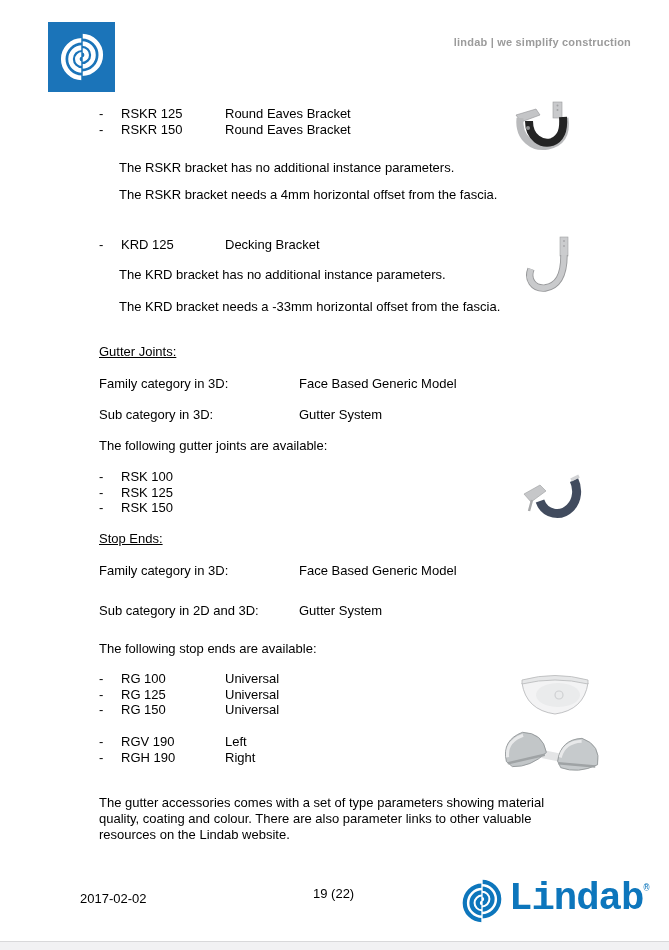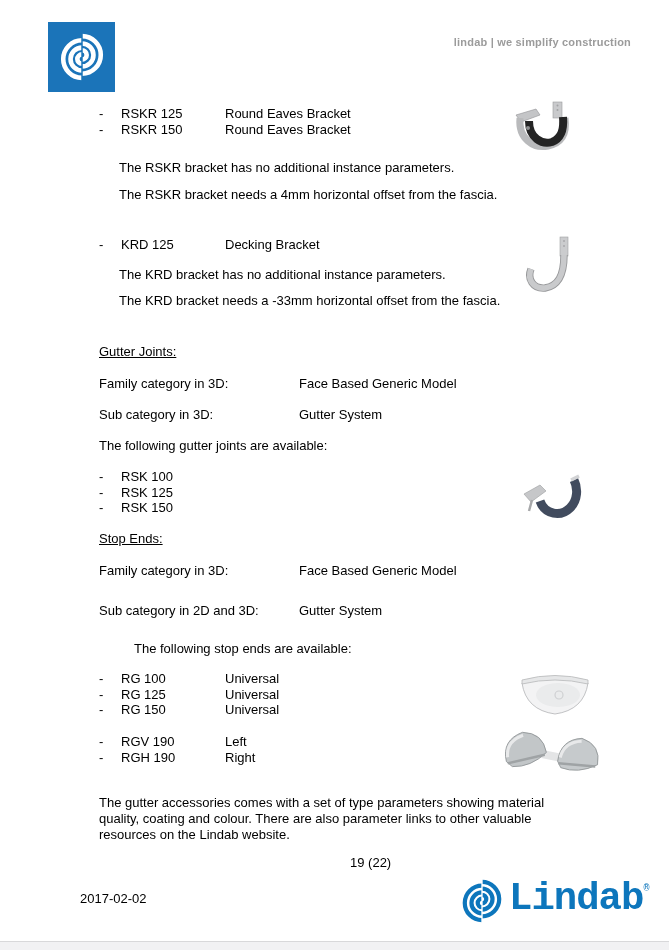--- a/index.html
+++ b/index.html
@@ -20,42 +20,42 @@
   .prow{display:grid;grid-template-columns:200px 1fr;}
   
   #logo-square{left:48px;top:22px;width:67px;height:70px;background:var(--brand-blue);display:flex;align-items:center;justify-content:center;}
   #tagline{top:36px;right:38px;font-size:11px;font-weight:bold;color:var(--tagline-gray);letter-spacing:.2px;}
   
   #rskr-list{left:99px;top:106px;width:420px;}
   #rskr-note1{left:119px;top:160px;}
   #rskr-note2{left:119px;top:187px;}
   #krd-list{left:99px;top:237px;width:420px;}
   #krd-note1{left:119px;top:267px;}
-  #krd-note2{left:119px;top:293px;}
+  #krd-note2{left:119px;top:299px;}
   #gj-heading{left:99px;top:344px;}
   #gj-family{left:99px;top:376px;width:430px;}
   #gj-sub{left:99px;top:407px;width:430px;}
   #gj-intro{left:99px;top:438px;}
   #rsk-list{left:99px;top:469px;width:420px;}
   #se-heading{left:99px;top:531px;}
   #se-family{left:99px;top:563px;width:430px;line-height:16px;}
   #se-sub{left:99px;top:603px;width:430px;}
-  #se-intro{left:99px;top:641px;margin-left:35px;}
+  #se-intro{left:99px;top:641px;}
   #rg-list{left:99px;top:671px;width:420px;}
   #rgv-list{left:99px;top:734px;width:420px;}
   #closing{left:99px;top:795px;width:484px;line-height:16px;}
   
   #img-rskr{left:512px;top:101px;width:64px;height:52px;}
   #img-krd{left:524px;top:236px;width:52px;height:58px;}
   #img-rsk{left:518px;top:472px;width:64px;height:50px;}
   #img-rg{left:518px;top:668px;width:74px;height:50px;}
   #img-rgvrgh{left:502px;top:724px;width:100px;height:58px;}
   
   #footer-date{left:80px;top:891px;}
-  #footer-page{left:313px;top:855px;margin-left:37px;}
+  #footer-page{left:313px;top:886px;}
   #footer-logo{left:460px;top:879px;display:flex;align-items:center;}
   #footer-wordmark{color:var(--logo-blue);font-weight:bold;font-size:39px;letter-spacing:-1px;line-height:1;margin-left:5px;position:relative;top:-2px;font-family:Liberation Mono, monospace;}
   #footer-reg{color:var(--logo-blue);font-size:10px;vertical-align:18px;font-weight:normal;letter-spacing:0;}
   #page-edge{left:0;top:941px;width:669px;height:9px;background:#f1f1f3;border-top:1px solid var(--page-edge-gray);}
   .spiral-white circle{stroke:#ffffff;}
   .spiral-white .seam{fill:var(--brand-blue);}
   .spiral-blue circle{stroke:var(--logo-blue);}
   .spiral-blue .seam{fill:#ffffff;}
 </style>
 </head>

